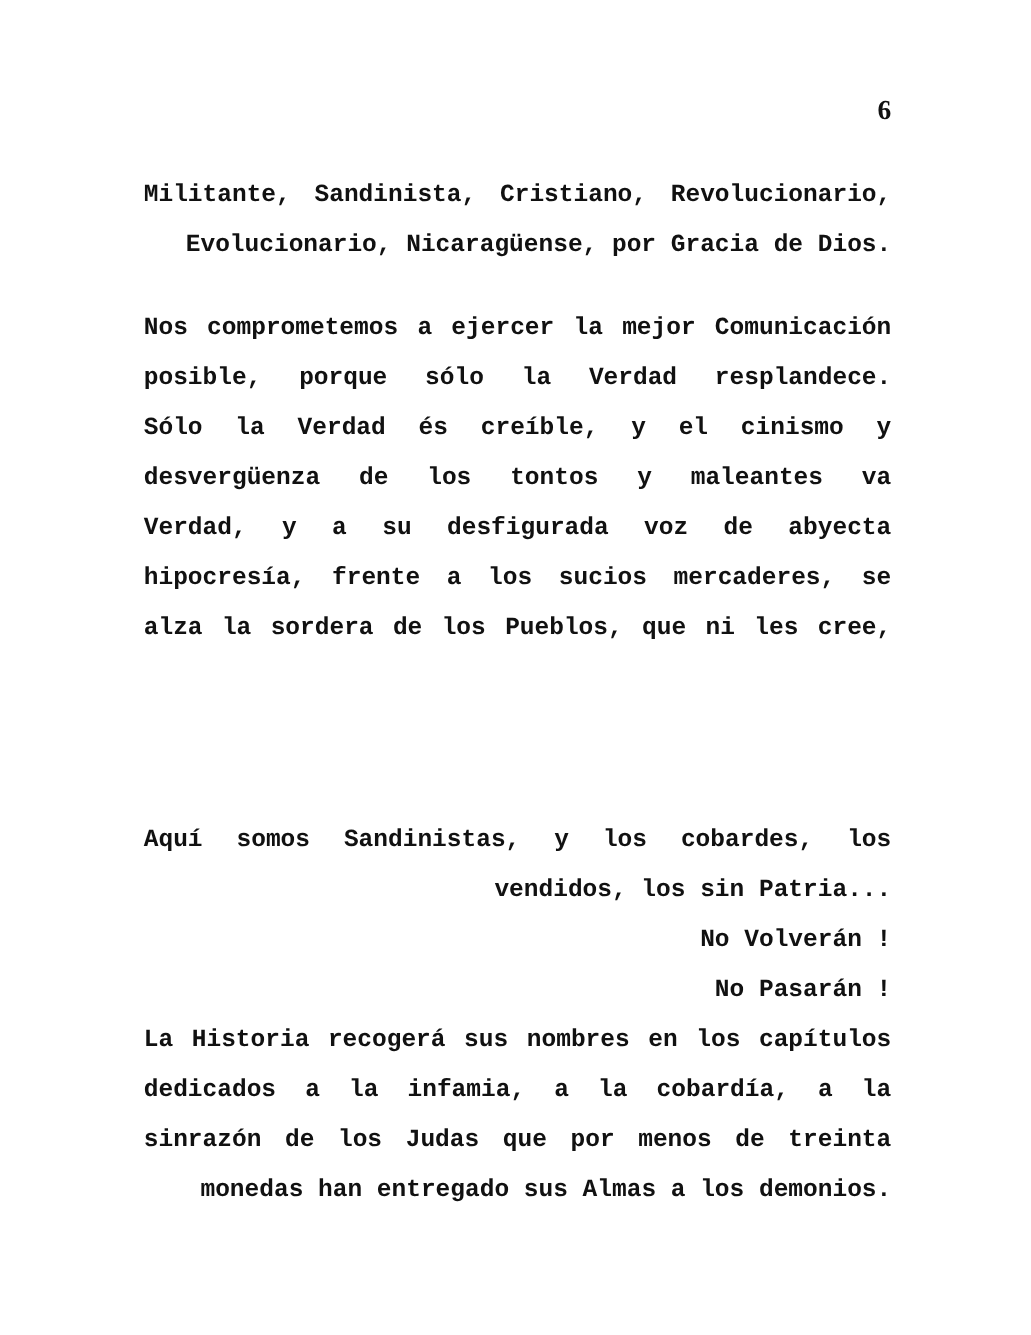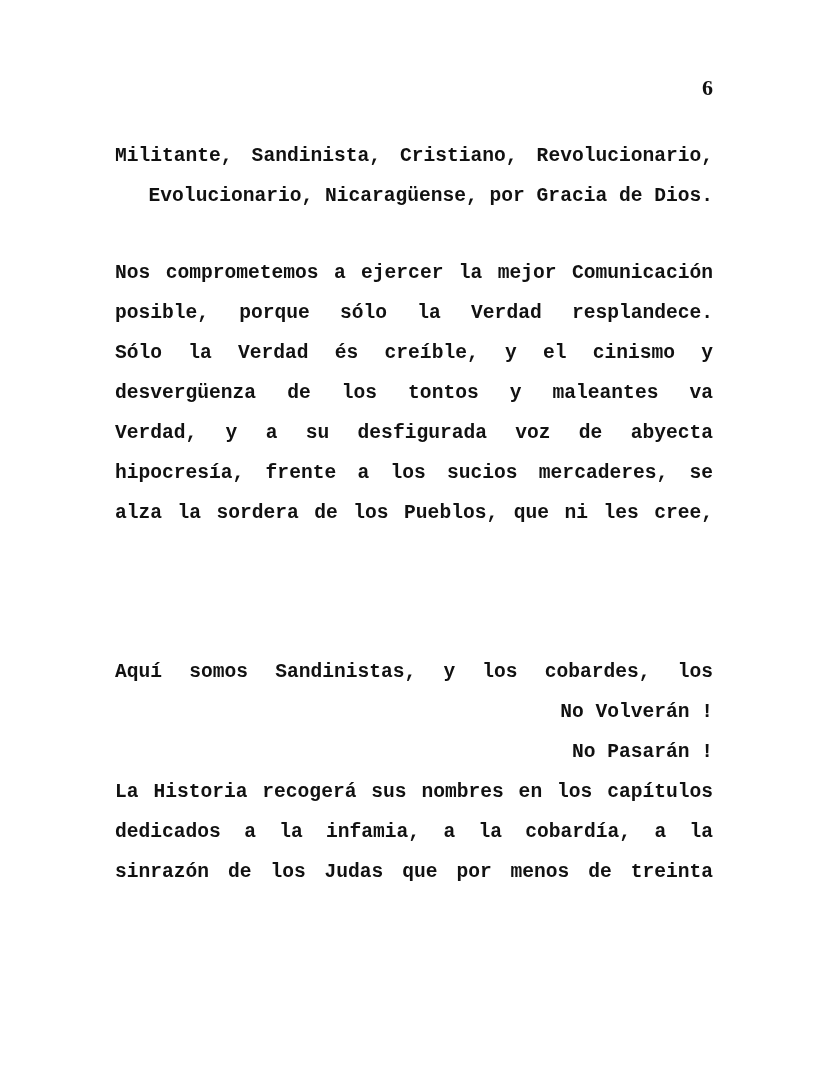--- a/index.html
+++ b/index.html
@@ -49,30 +49,32 @@
 </head>
 <body>
 
 <div class="page-number">6</div>
 
 <div class="body-text" style="top:136px;">
   <div class="line justify">Militante, Sandinista, Cristiano, Revolucionario,</div>
   <div class="line left">Evolucionario, Nicaragüense, por Gracia de Dios.</div>
 </div>
 
-<div class="body-text" style="top:253px;">
+<div class="body-text" style="top:242px;">
   <div class="line justify">Nos comprometemos a ejercer la mejor Comunicación</div>
   <div class="line justify">posible, porque sólo la Verdad resplandece.</div>
   <div class="line justify">Sólo la Verdad és creíble, y el cinismo y</div>
   <div class="line justify">desvergüenza de los tontos y maleantes va</div>
   <div class="line justify">Verdad, y a su desfigurada voz de abyecta</div>
   <div class="line justify">hipocresía, frente a los sucios mercaderes, se</div>
   <div class="line justify">alza la sordera de los Pueblos, que ni les cree,</div>
 </div>
 
 <div class="body-text" style="top:652px;">
   <div class="line justify">Aquí somos Sandinistas, y los cobardes, los</div>
+  <div class="line left">vendidos, los sin Patria...</div>
   <div class="line left">No Volverán !</div>
   <div class="line left">No Pasarán !</div>
   <div class="line justify">La Historia recogerá sus nombres en los capítulos</div>
   <div class="line justify">dedicados a la infamia, a la cobardía, a la</div>
   <div class="line justify">sinrazón de los Judas que por menos de treinta</div>
+  <div class="line left">monedas han entregado sus Almas a los demonios.</div>
 </div>
 
 </body></html>

